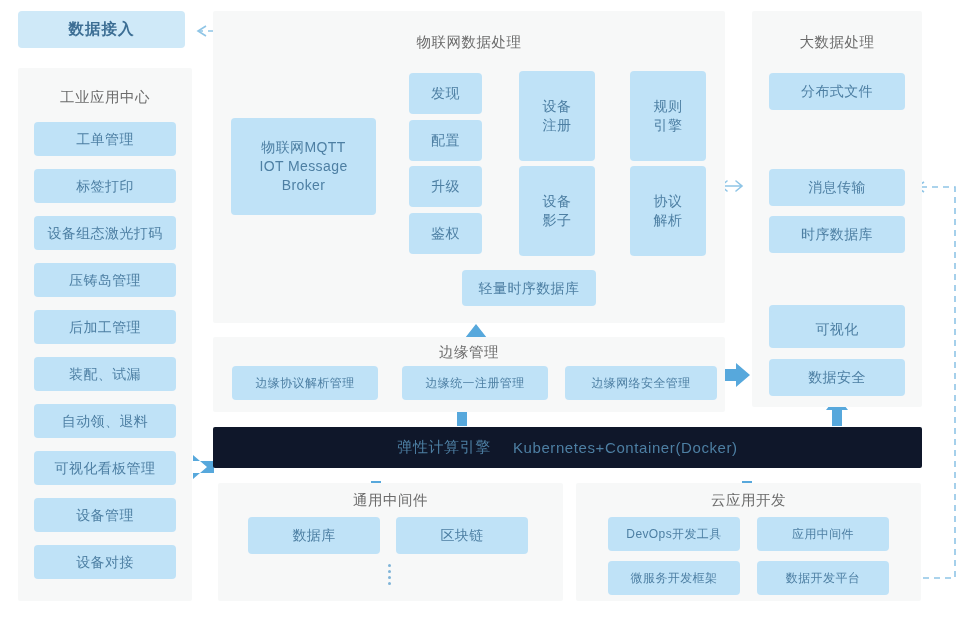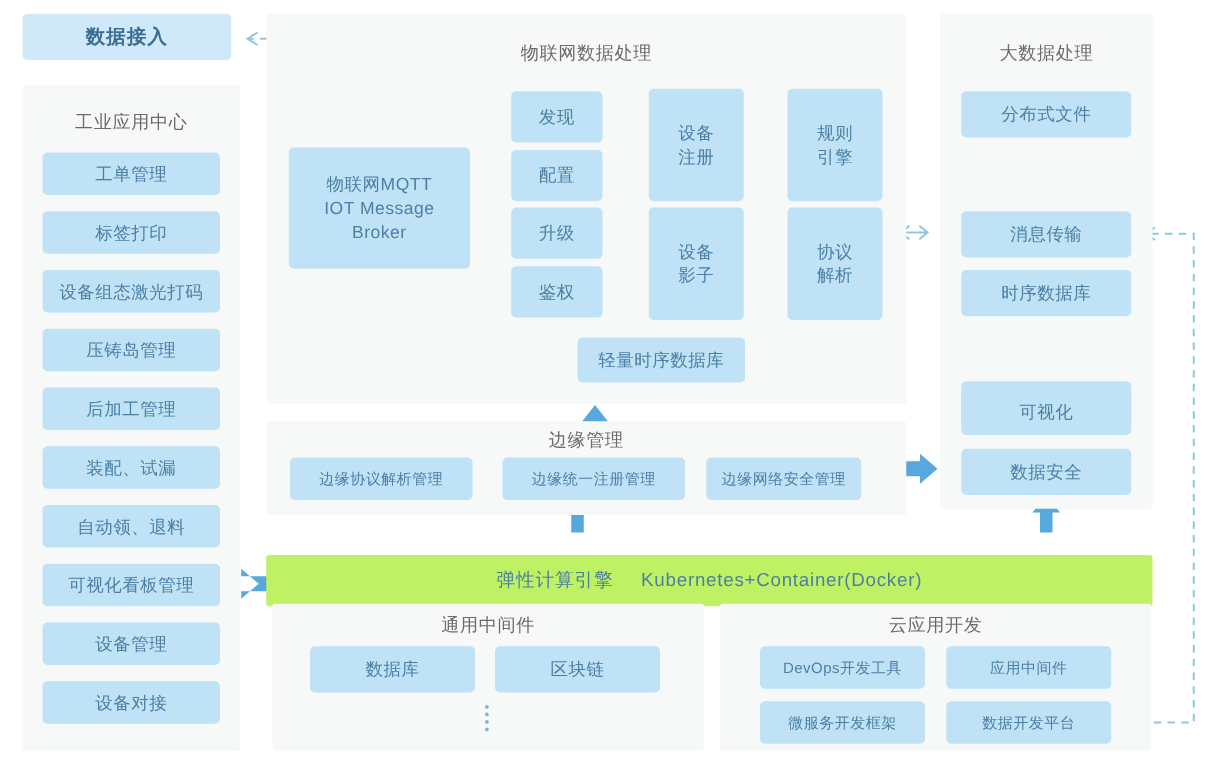--- a/index.html
+++ b/index.html
@@ -20,23 +20,23 @@
     display:flex;align-items:center;justify-content:center;
     text-align:center;line-height:1.35;box-sizing:border-box;
   }
   .box.wide-text{font-size:12px;}
   .header-box{
     position:absolute;background:#cfe9f8;border-radius:4px;
     color:#3c6e94;font-size:15.5px;font-weight:bold;letter-spacing:1px;
     display:flex;align-items:center;justify-content:center;
   }
   .bar{
-    position:absolute;background:#bef264;border-radius:2px;
+    position:absolute;background:#0f172a;border-radius:2px;
     display:flex;align-items:center;justify-content:center;
-    color:#4d7fa3;font-size:15px;letter-spacing:.6px;margin-top:17px;
+    color:#4d7fa3;font-size:15px;letter-spacing:.6px;
   }
   .bar .bar-cn{margin-right:22px;}
   svg#arrows{position:absolute;left:0;top:0;width:972px;height:618px;pointer-events:none;}
   .vdots{position:absolute;display:flex;flex-direction:column;align-items:center;gap:3px;}
   .vdots i{display:block;width:3px;height:3px;background:#7fb4d8;border-radius:50%;}
 </style>
 </head>
 <body>
 
 <div id="canvas">
@@ -153,21 +153,21 @@
   <div class="box" style="left:769px;top:216px;width:136px;height:37px;">时序数据库</div>
   <div class="box" style="left:769px;top:264px;width:136px;height:37px;margin-top:41px;">机器学习</div>
   <div class="box" style="left:769px;top:311px;width:136px;height:37px;">可视化</div>
   <div class="box" style="left:769px;top:359px;width:136px;height:37px;">数据安全</div>
 
   <div class="panel" style="left:213px;top:337px;width:512px;height:75px;"></div>
   <div class="panel-title" style="left:213px;top:343px;width:512px;">边缘管理</div>
 
   <div class="box wide-text" style="left:232px;top:366px;width:146px;height:34px;">边缘协议解析管理</div>
   <div class="box wide-text" style="left:402px;top:366px;width:146px;height:34px;">边缘统一注册管理</div>
-  <div class="box wide-text" style="left:565px;top:366px;width:124px;height:34px;">边缘网络安全管理</div>
+  <div class="box wide-text" style="left:565px;top:366px;width:152px;height:34px;">边缘网络安全管理</div>
 
   <div class="bar" style="left:213px;top:427px;width:709px;height:41px;">
     <span class="bar-cn">弹性计算引擎</span>
     <span>Kubernetes+Container(Docker)</span>
   </div>
 
   <div class="panel" style="left:218px;top:483px;width:345px;height:118px;"></div>
   <div class="panel-title" style="left:218px;top:491px;width:345px;">通用中间件</div>
 
   <div class="box" style="left:248px;top:517px;width:132px;height:37px;">数据库</div>

